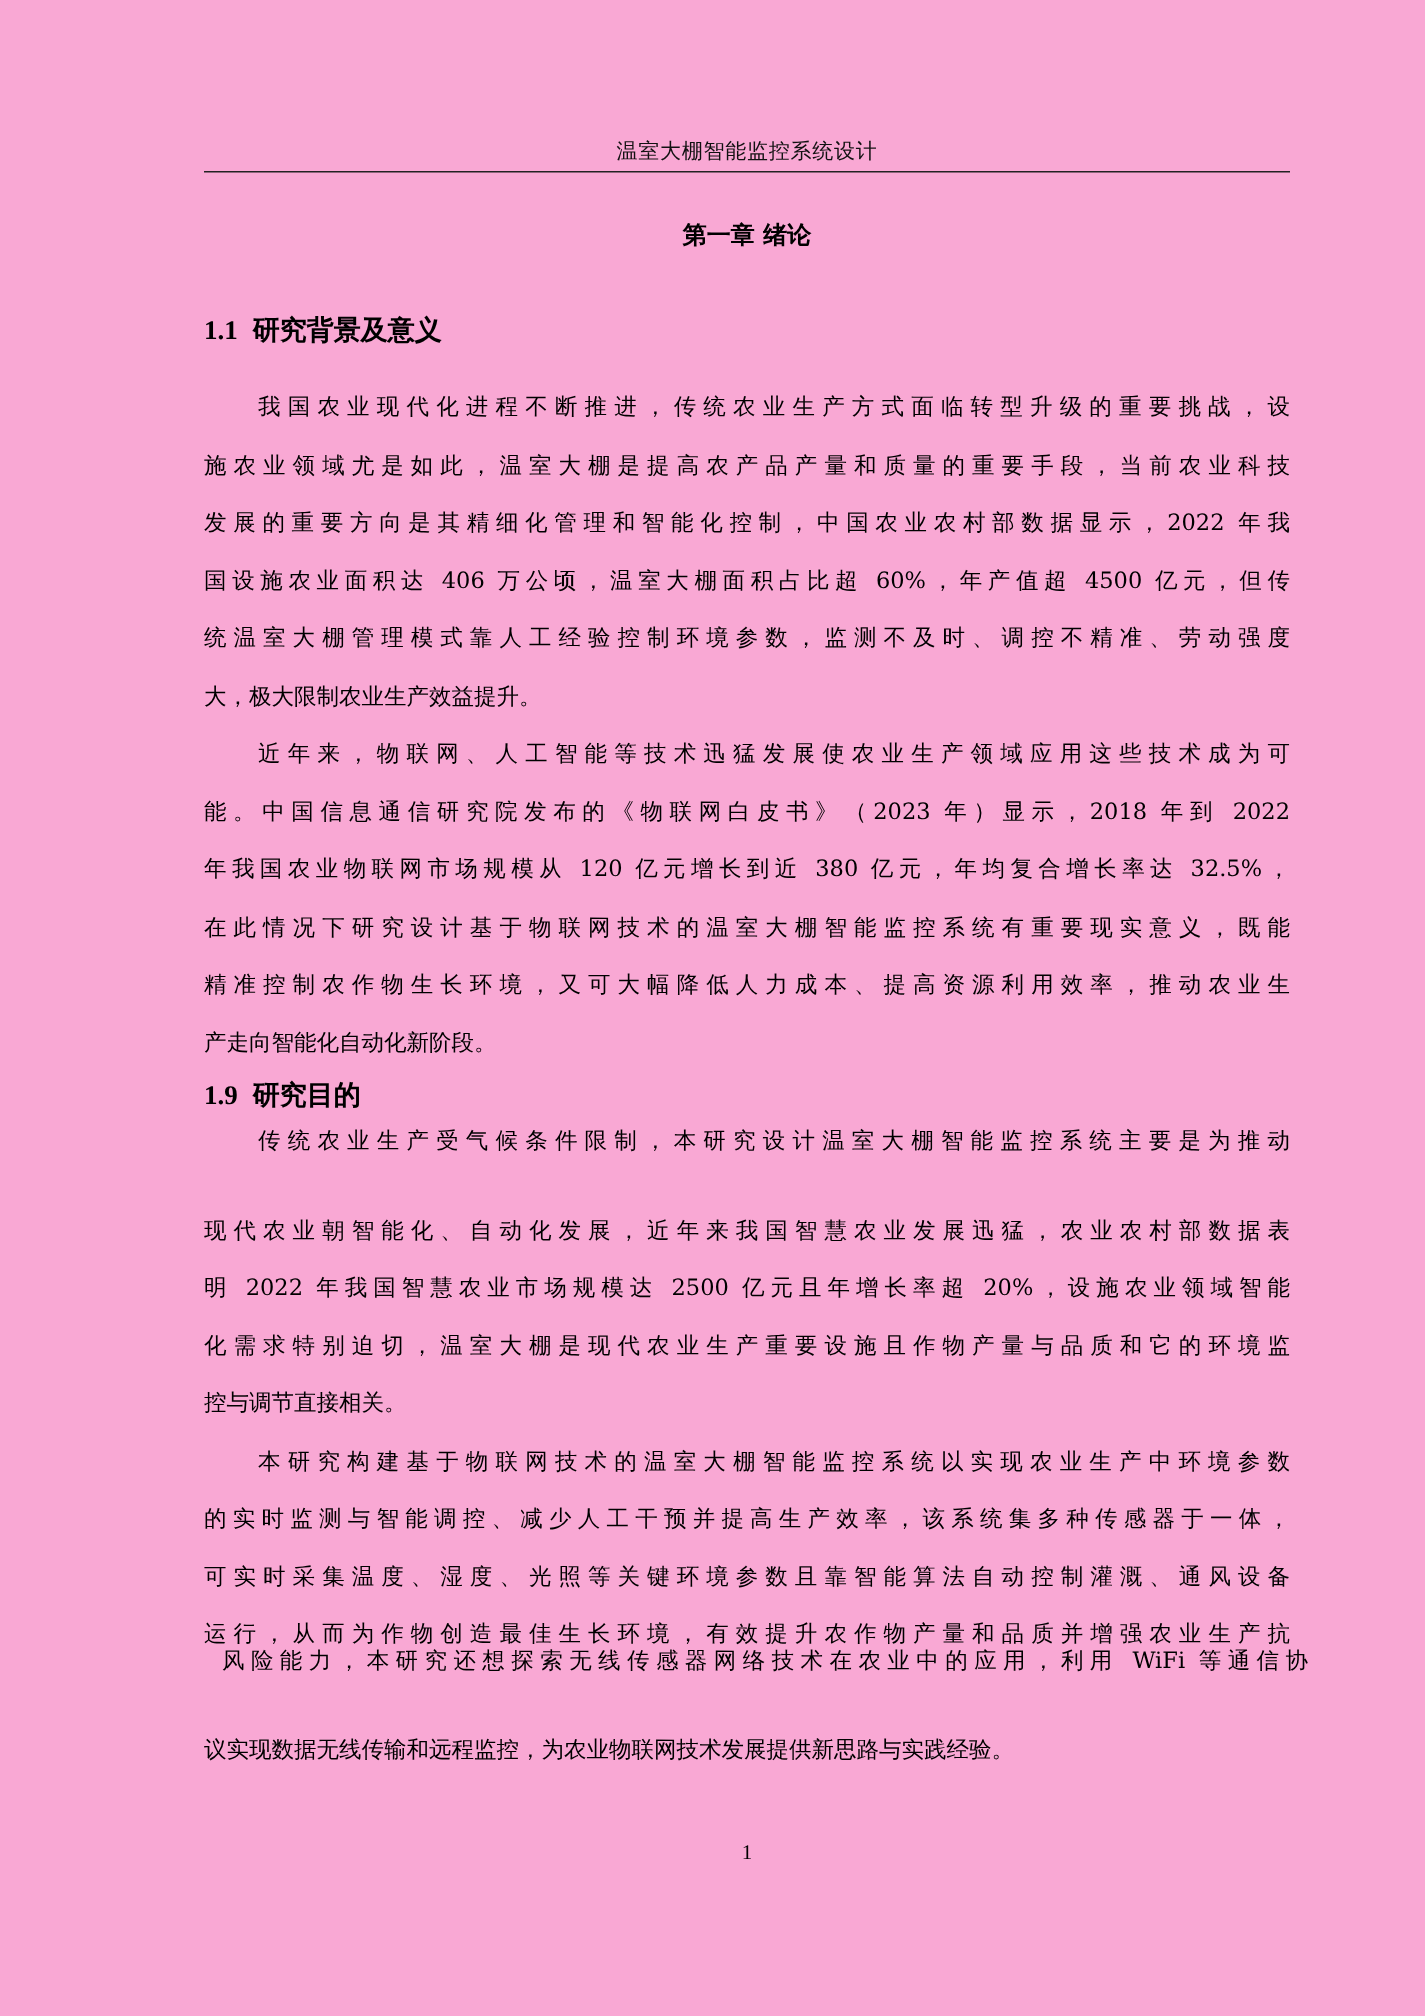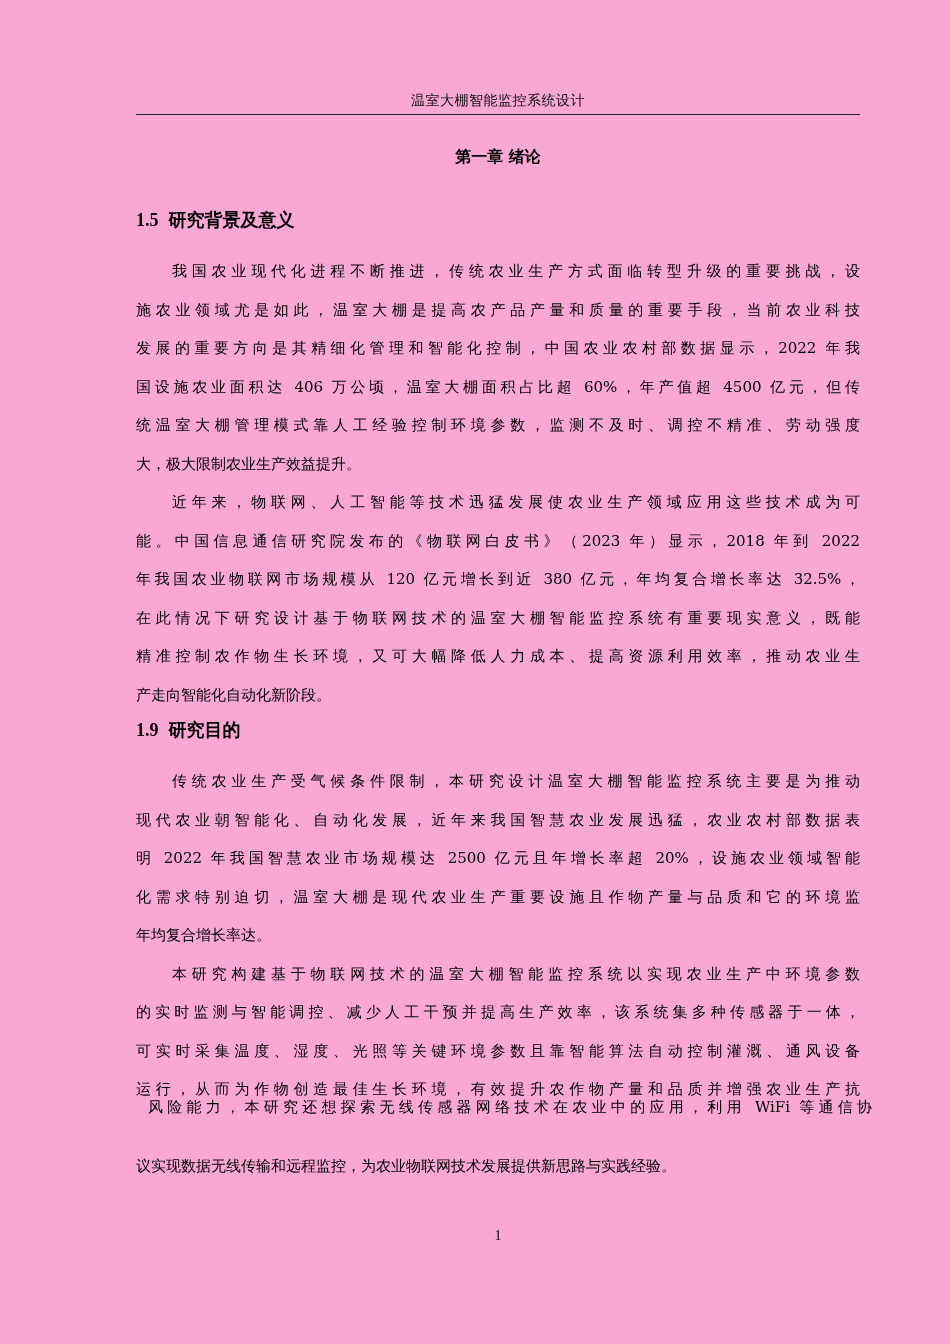--- a/index.html
+++ b/index.html
@@ -26,46 +26,46 @@
 <body>
 
 <div class="page">
 
   <div class="running-header">温室大棚智能监控系统设计</div>
   <div class="header-rule"></div>
 
   <div class="chapter-title">第一章 绪论</div>
 
   <div class="section-heading" style="top:208px;">
-    <span class="num">1.5</span><span>研究背景及意义</span>
+    <span class="num">1.1</span><span>研究背景及意义</span>
   </div>
 
   <div class="line indent" style="top:261px;">我国农业现代化进程不断推进，传统农业生产方式面临转型升级的重要挑战，设</div>
   <div class="line" style="top:300px;">施农业领域尤是如此，温室大棚是提高农产品产量和质量的重要手段，当前农业科技</div>
   <div class="line" style="top:338px;">发展的重要方向是其精细化管理和智能化控制，中国农业农村部数据显示，2022 年我</div>
   <div class="line" style="top:377px;">国设施农业面积达 406 万公顷，温室大棚面积占比超 60%，年产值超 4500 亿元，但传</div>
   <div class="line" style="top:415px;">统温室大棚管理模式靠人工经验控制环境参数，监测不及时、调控不精准、劳动强度</div>
   <div class="line last" style="top:454px;">大，极大限制农业生产效益提升。</div>
 
   <div class="line indent" style="top:492px;">近年来，物联网、人工智能等技术迅猛发展使农业生产领域应用这些技术成为可</div>
   <div class="line" style="top:531px;">能。中国信息通信研究院发布的《物联网白皮书》（2023 年）显示，2018 年到 2022</div>
   <div class="line" style="top:569px;">年我国农业物联网市场规模从 120 亿元增长到近 380 亿元，年均复合增长率达 32.5%，</div>
   <div class="line" style="top:608px;">在此情况下研究设计基于物联网技术的温室大棚智能监控系统有重要现实意义，既能</div>
   <div class="line" style="top:646px;">精准控制农作物生长环境，又可大幅降低人力成本、提高资源利用效率，推动农业生</div>
   <div class="line last" style="top:685px;">产走向智能化自动化新阶段。</div>
 
   <div class="section-heading" style="top:718px;">
     <span class="num">1.9</span><span>研究目的</span>
   </div>
 
-  <div class="line indent" style="top:771px;font-family:Liberation Serif, serif;">传统农业生产受气候条件限制，本研究设计温室大棚智能监控系统主要是为推动</div>
+  <div class="line indent" style="top:751px;font-family:Liberation Serif, serif;">传统农业生产受气候条件限制，本研究设计温室大棚智能监控系统主要是为推动</div>
   <div class="line" style="top:810px;">现代农业朝智能化、自动化发展，近年来我国智慧农业发展迅猛，农业农村部数据表</div>
   <div class="line" style="top:848px;">明 2022 年我国智慧农业市场规模达 2500 亿元且年增长率超 20%，设施农业领域智能</div>
   <div class="line" style="top:887px;">化需求特别迫切，温室大棚是现代农业生产重要设施且作物产量与品质和它的环境监</div>
-  <div class="line last" style="top:925px;">年均复合增长率达。</div>
+  <div class="line last" style="top:925px;">控与调节直接相关。</div>
 
   <div class="line indent" style="top:964px;">本研究构建基于物联网技术的温室大棚智能监控系统以实现农业生产中环境参数</div>
   <div class="line" style="top:1002px;">的实时监测与智能调控、减少人工干预并提高生产效率，该系统集多种传感器于一体，</div>
   <div class="line" style="top:1041px;">可实时采集温度、湿度、光照等关键环境参数且靠智能算法自动控制灌溉、通风设备</div>
   <div class="line" style="top:1079px;">运行，从而为作物创造最佳生长环境，有效提升农作物产量和品质并增强农业生产抗</div>
   <div class="line" style="top:1097px;margin-left:12px;">风险能力，本研究还想探索无线传感器网络技术在农业中的应用，利用 WiFi 等通信协</div>
   <div class="line last" style="top:1156px;">议实现数据无线传输和远程监控，为农业物联网技术发展提供新思路与实践经验。</div>
 
   <div class="page-number">1</div>
 </div>

